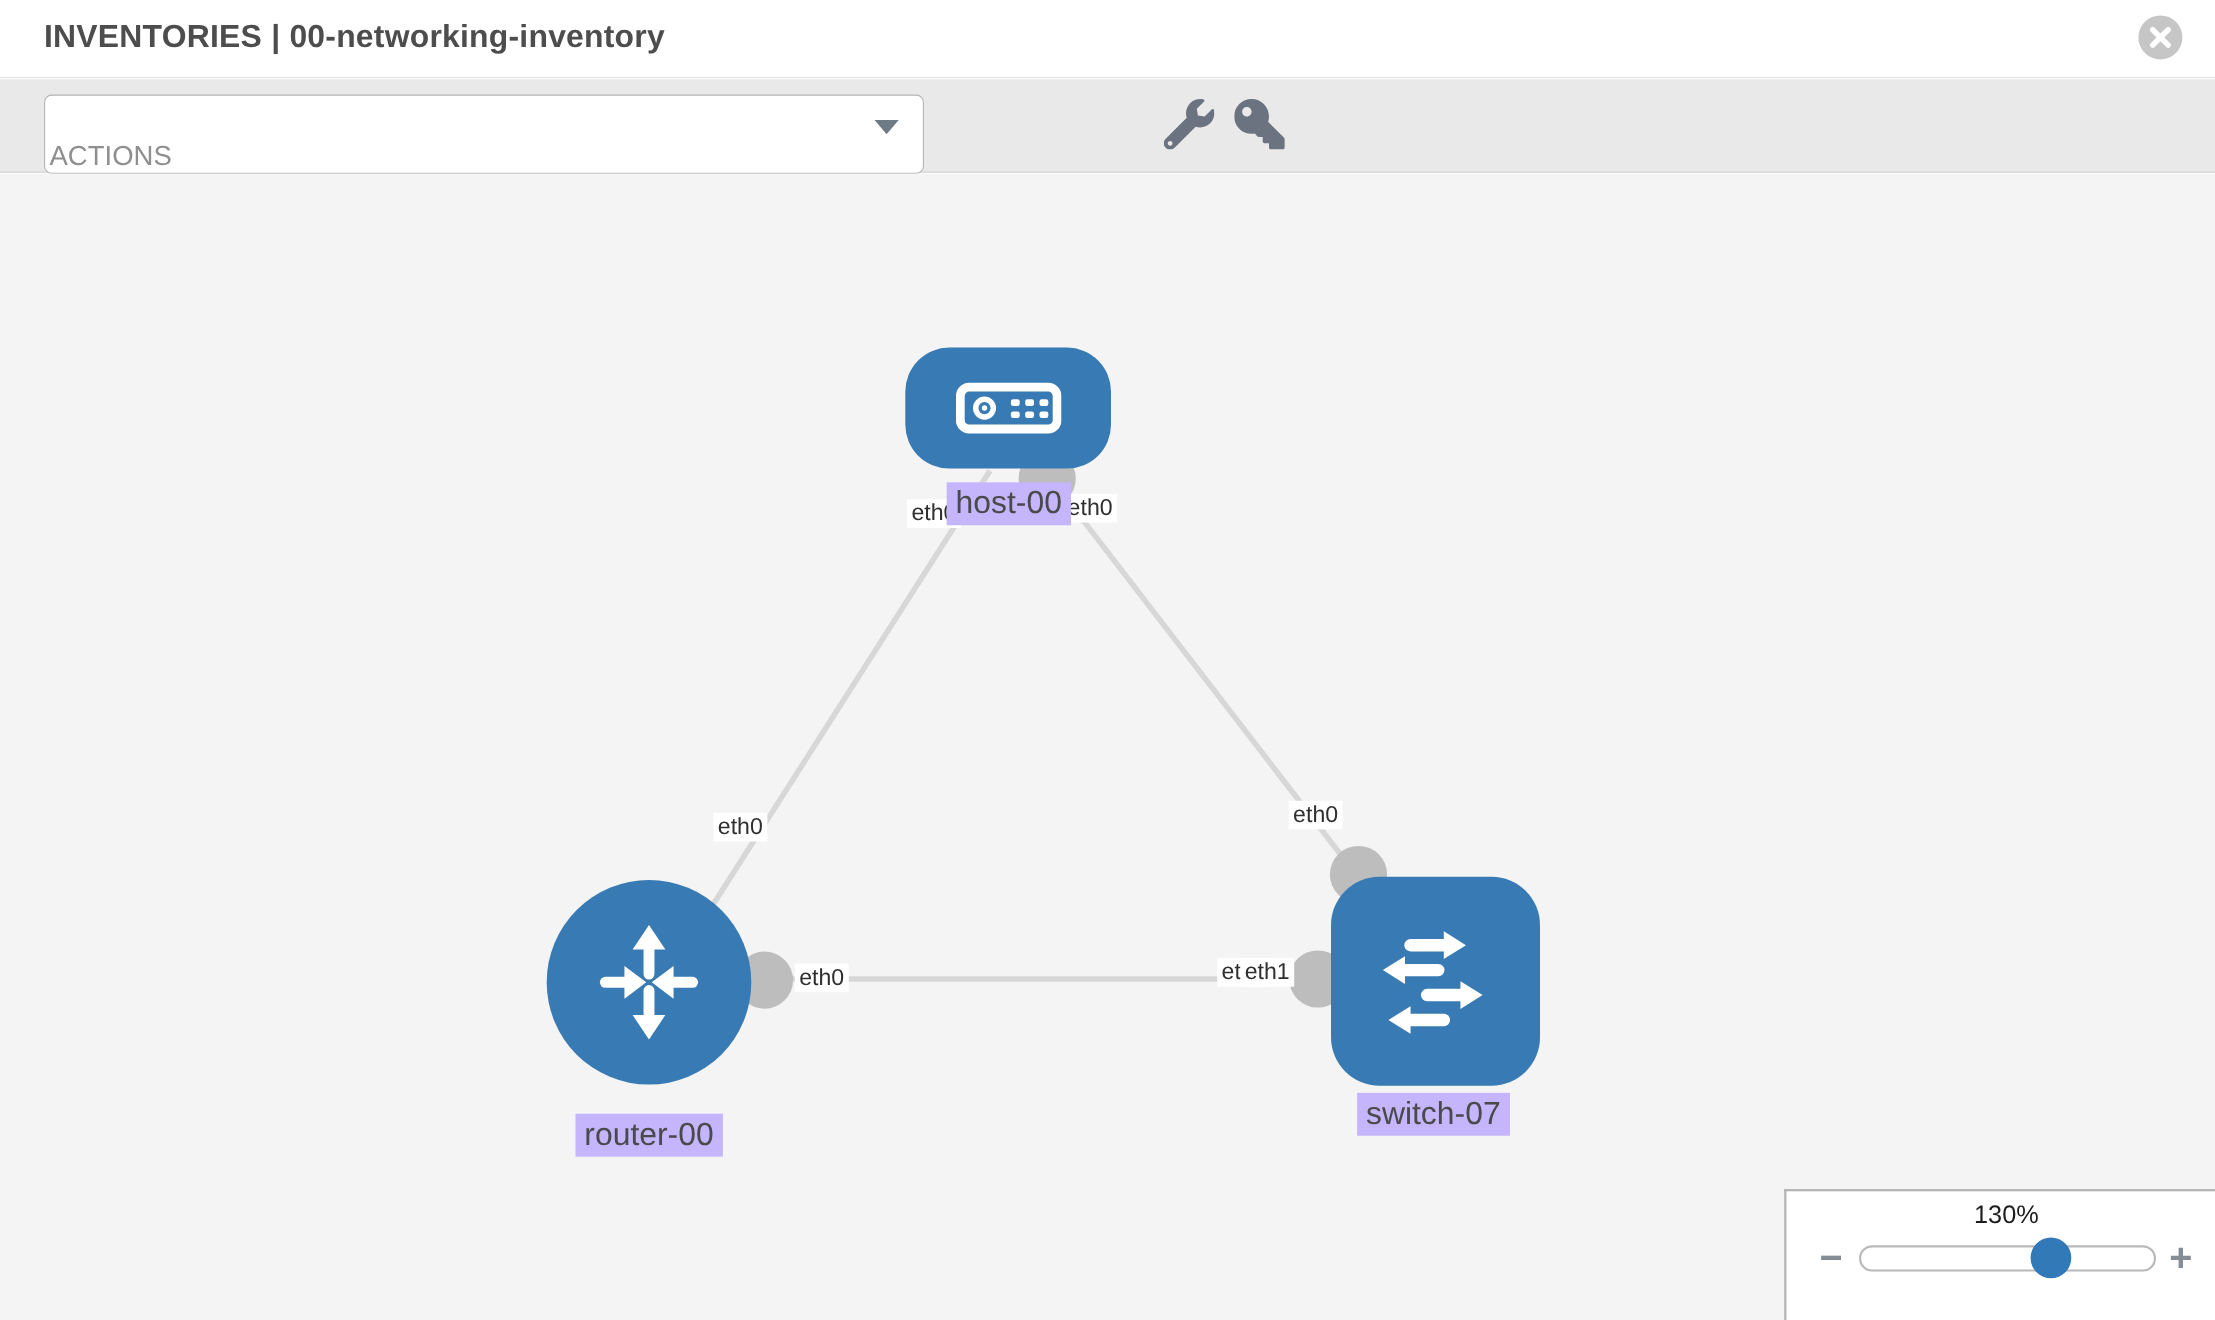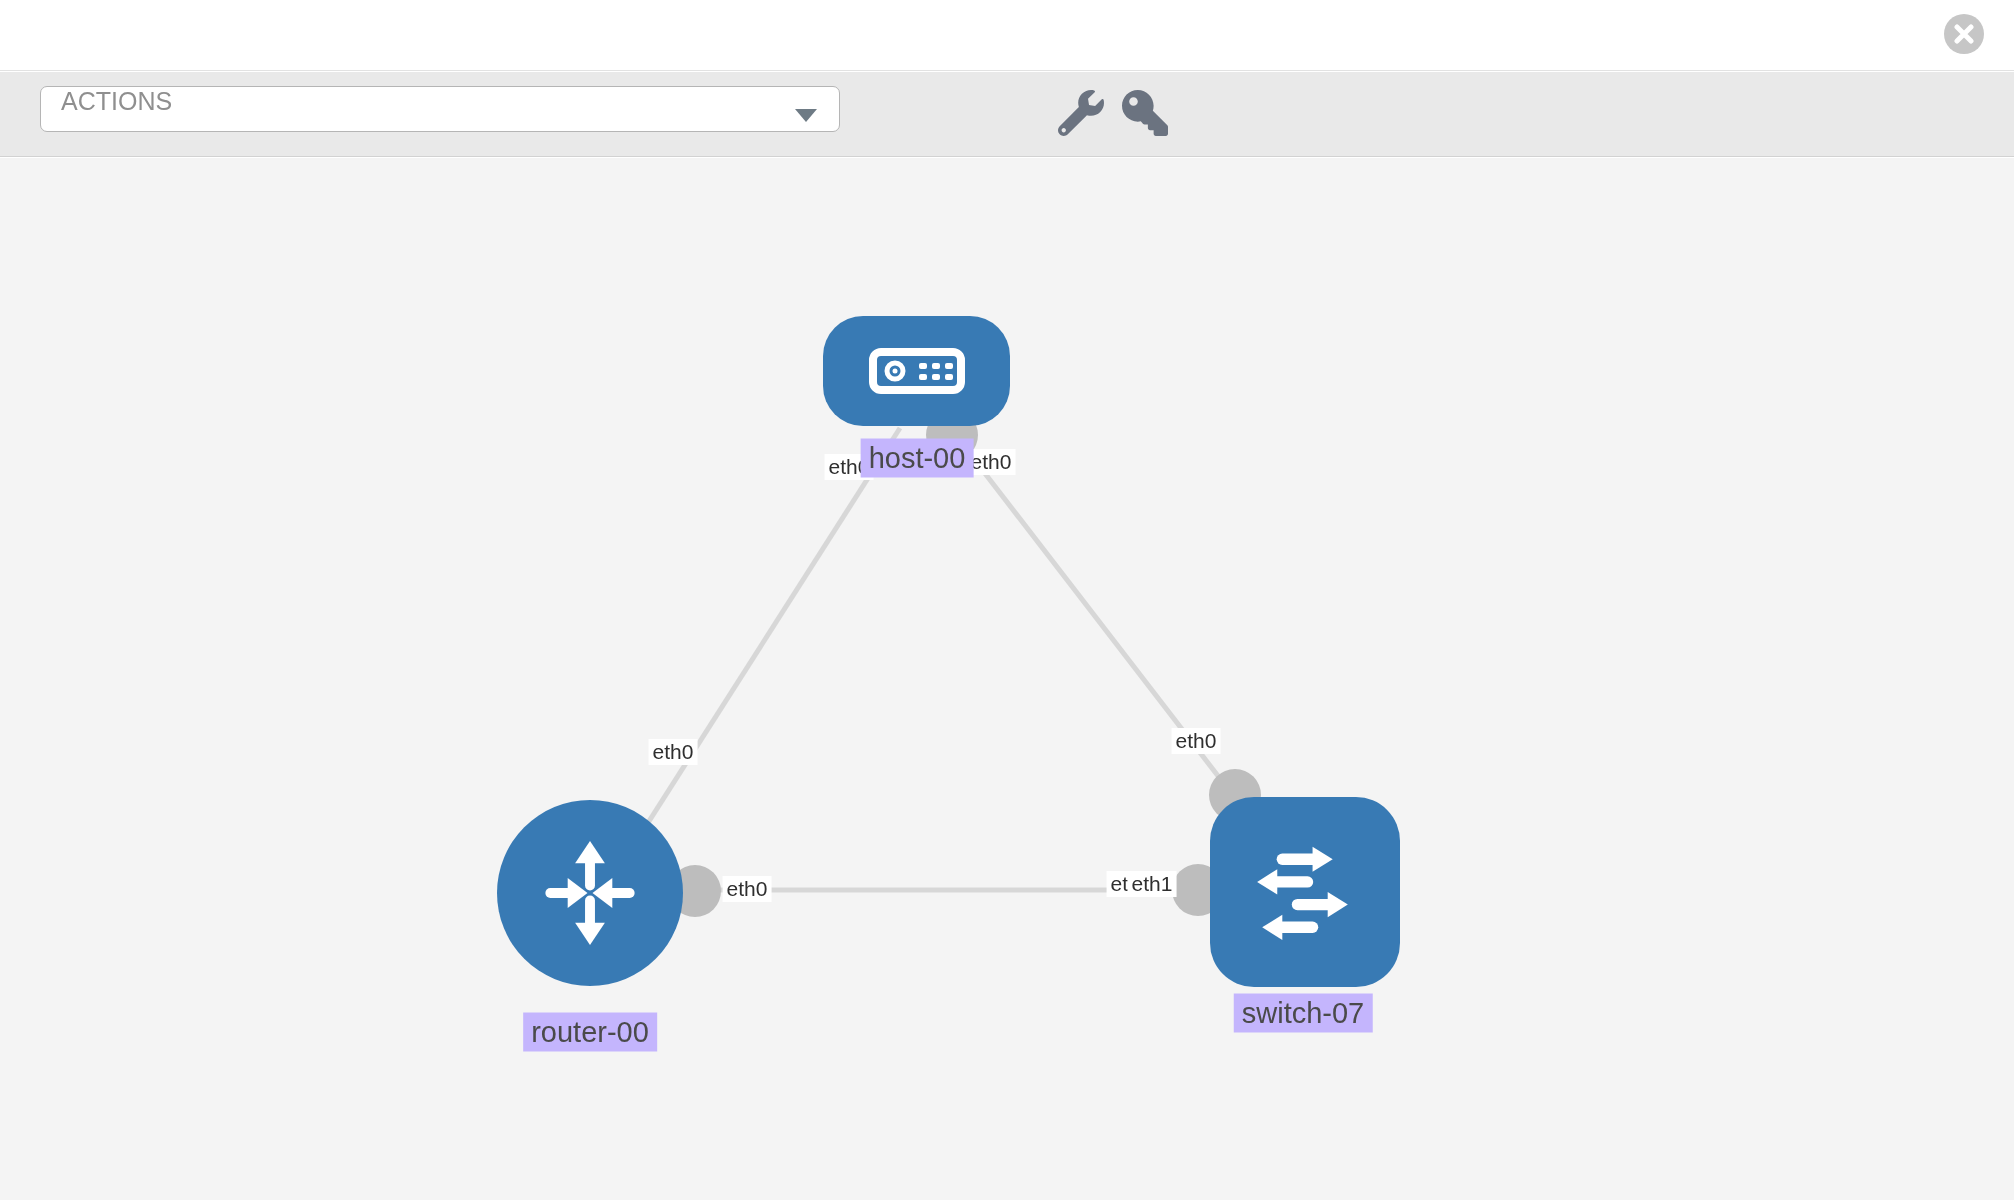--- a/index.html
+++ b/index.html
@@ -7,21 +7,21 @@
   body { font-family:"Liberation Sans","DejaVu Sans",sans-serif; background:#ffffff; position:relative; }
 
   
   .header { position:absolute; left:0; top:0; width:2014px; height:71px; background:#ffffff; border-bottom:1px solid #e2e2e2; }
   .title { position:absolute; left:40px; top:18px; font-size:29px; font-weight:bold; color:#4d4d4d; letter-spacing:0.2px; }
   .close-btn { position:absolute; right:30px; top:14px; width:40px; height:40px; border-radius:50%; background:#c6c6c6; cursor:pointer; display:flex; align-items:center; justify-content:center; }
   .close-btn svg { width:20px; height:20px; }
 
   
   .toolbar { position:absolute; left:0; top:72px; width:2014px; height:85px; background:#e9e9e9; border-bottom:1px solid #d2d2d2; }
-  .combo { position:absolute; top:14px; height:46px; background:#ffffff; border:1px solid #b5b5b5; border-radius:7px; display:flex; align-items:flex-start; padding:0 20px; font-size:25px; color:#8f8f8f; cursor:pointer; }
+  .combo { position:absolute; top:14px; height:72px; background:#ffffff; border:1px solid #b5b5b5; border-radius:7px; display:flex; align-items:flex-end; padding:0 4px; font-size:25px; color:#8f8f8f; cursor:pointer; }
   .combo-actions { left:40px; width:800px; }
   .combo-search { left:1202px; width:778px; }
   .caret { position:absolute; right:22px; top:22px; width:0; height:0; border-left:11px solid transparent; border-right:11px solid transparent; border-top:13px solid #6e7b85; }
   .tool-icon { position:absolute; top:18px; width:46px; height:46px; cursor:pointer; }
   .tool-icon svg { width:100%; height:100%; fill:#6b7380; }
   .icon-wrench { left:1058px; }
   .icon-key { left:1122px; transform:scaleX(-1); }
 
   
   .canvas { position:absolute; left:0; top:158px; width:2014px; height:1042px; background:#f4f4f4; }
@@ -55,20 +55,21 @@
   .zoom-minus, .zoom-plus { position:absolute; top:40px; font-size:36px; font-weight:bold; color:#848c96; cursor:pointer; line-height:40px; }
   .zoom-minus { left:30px; }
   .zoom-plus  { left:348px; }
   .zoom-track { position:absolute; left:66px; top:49px; width:270px; height:24px; background:#ffffff; border:2px solid #b9b9b9; border-radius:13px; cursor:pointer; }
   .zoom-thumb { position:absolute; left:222px; top:42px; width:37px; height:37px; border-radius:50%; background:#3279b7; cursor:grab; }
 </style>
 </head>
 <body>
 
 <div class="header">
+  <div class="title">INVENTORIES | 00-networking-inventory</div>
   <div class="close-btn">
     <svg viewBox="0 0 20 20">
         <path d="M3 3 L17 17 M17 3 L3 17" stroke="#ffffff" stroke-width="5" stroke-linecap="round"></path>
       </svg>
   </div>
 </div>
 
 <div class="toolbar">
   <div class="combo combo-actions">
     <span>ACTIONS</span>
@@ -151,14 +152,21 @@
   <div class="node-label lbl-switch">switch-07</div>
 
   <div class="if-label if-0">eth0</div>
   <div class="if-label if-1">eth0</div>
   <div class="if-label if-2">eth0</div>
   <div class="if-label if-3">eth0</div>
   <div class="if-label if-4">eth0</div>
   <div class="if-label if-5">eth0</div>
   <div class="if-label if-6">eth1</div>
 
+  <div class="zoom-panel">
+    <div class="zoom-level">130%</div>
+    <div class="zoom-minus">−</div>
+    <div class="zoom-track"></div>
+    <div class="zoom-thumb"></div>
+    <div class="zoom-plus">+</div>
+  </div>
 
 </div>
 
 </body></html>

